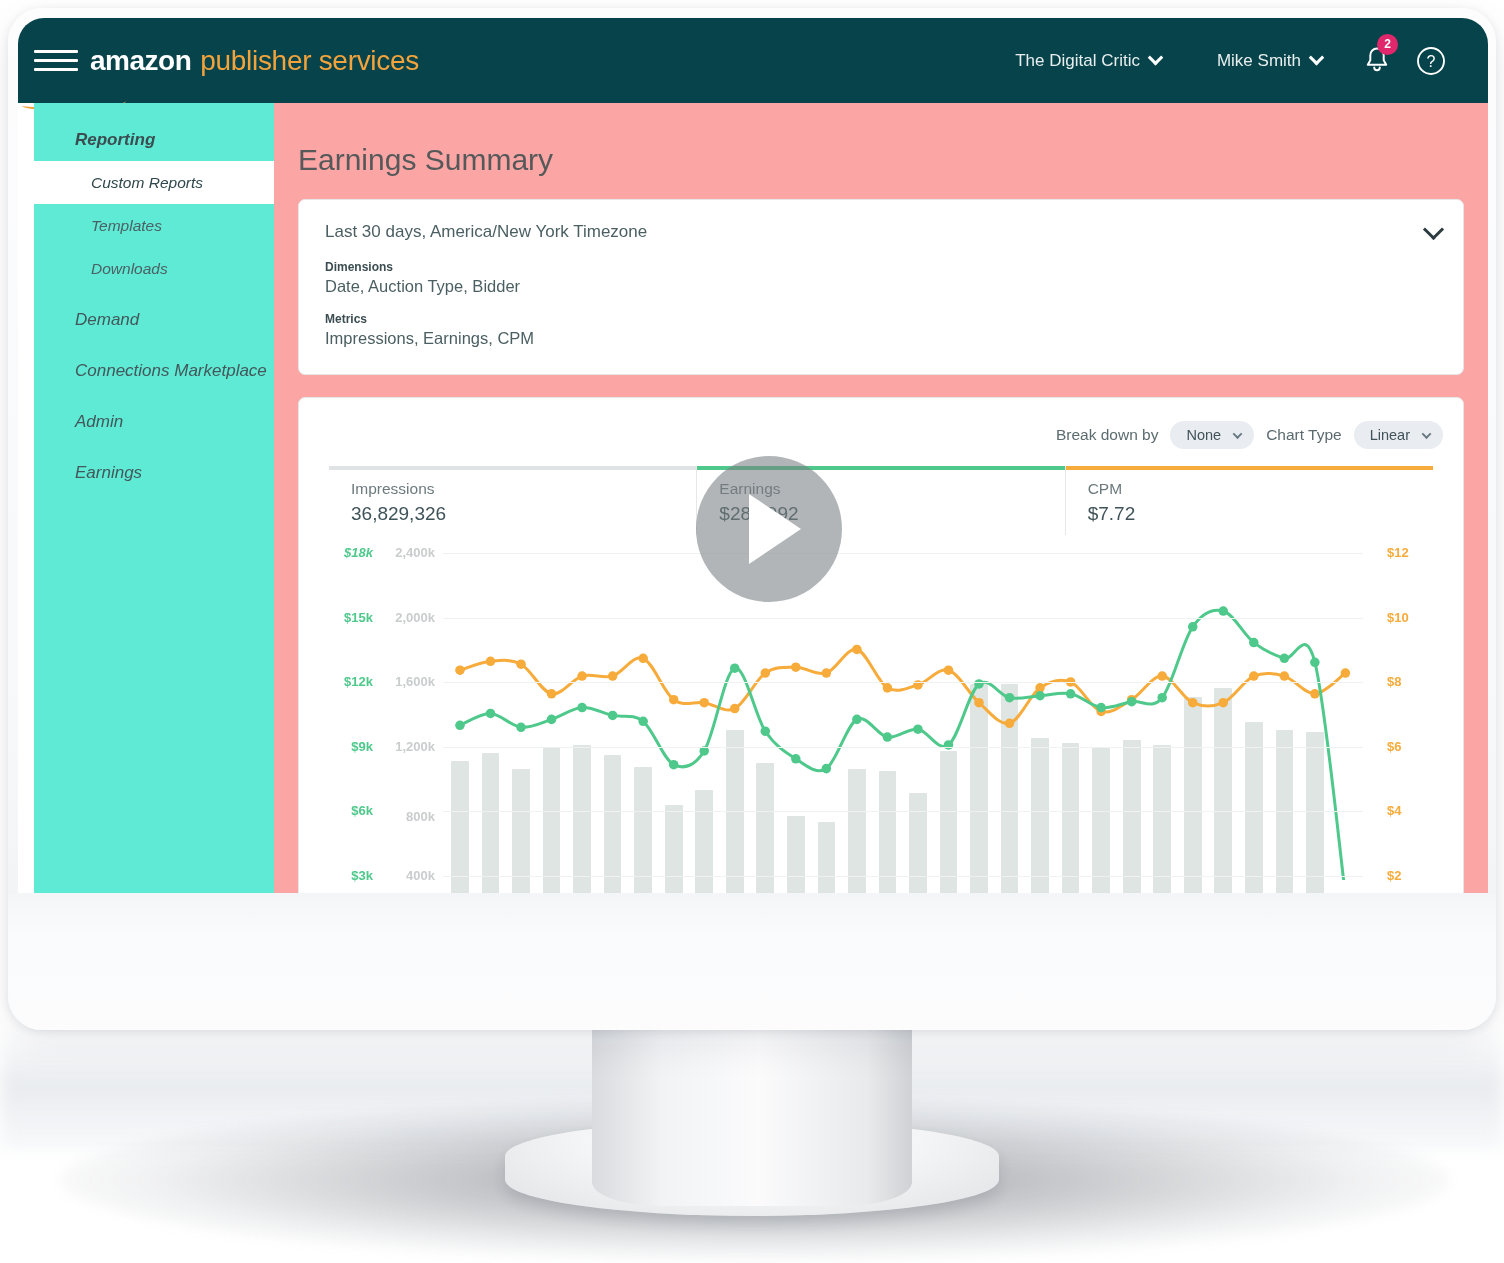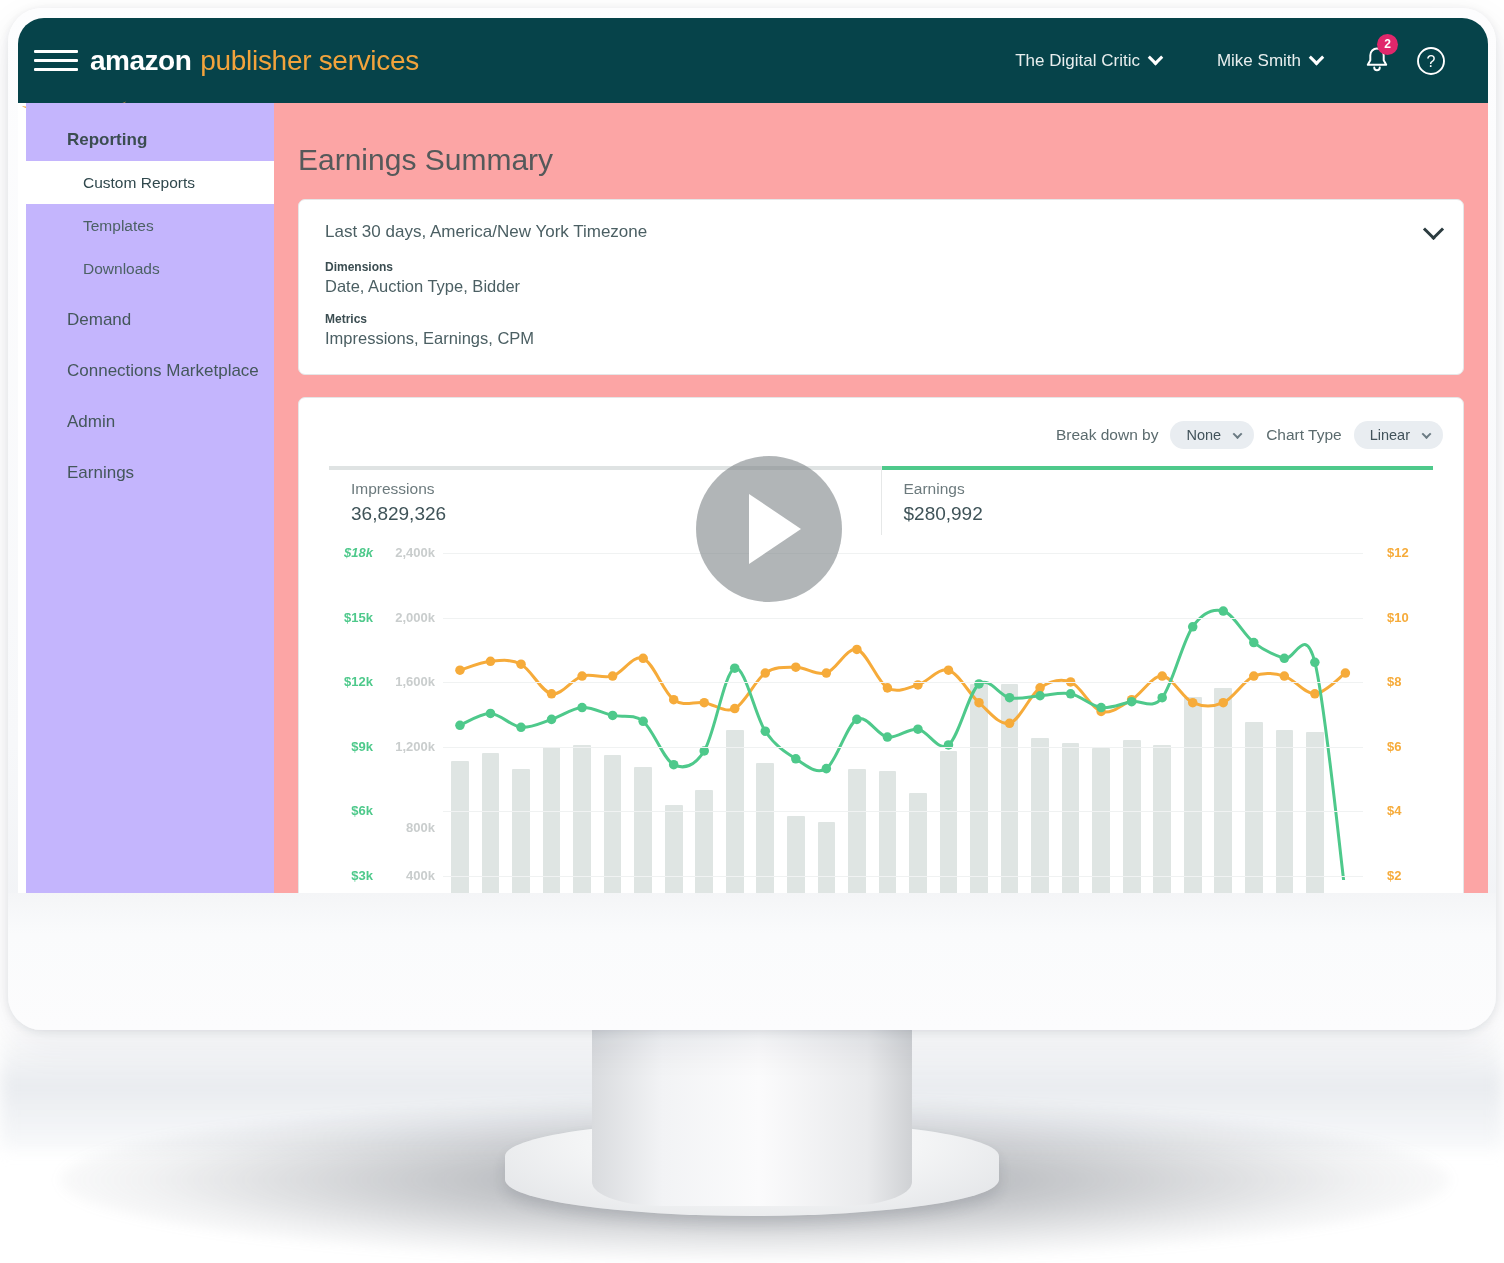--- a/index.html
+++ b/index.html
@@ -71,22 +71,22 @@
   #topbar-right { margin-left: auto; display: flex; align-items: center; gap: 0; padding-right: 30px; }
   .tb-item { color: #e8eeee; font-size: 17px; display: flex; align-items: center; gap: 10px; cursor: pointer; padding: 0 28px; }
   .chev { display: inline-block; width: 11px; height: 11px; border-right: 3px solid #fff; border-bottom: 3px solid #fff;
     transform: rotate(45deg) translate(-2px,-2px); }
   .tb-icon { position: relative; width: 54px; display: flex; align-items: center; justify-content: center; cursor: pointer; }
   .badge { position: absolute; top: -12px; right: 6px; background: #e0276b; color: #fff; font-size: 12px; font-weight: 700;
     width: 21px; height: 21px; border-radius: 50%; display: flex; align-items: center; justify-content: center; }
 
   
   #sidebar {
-    position: absolute; left: 8px; top: 85px; width: 255px; height: 790px;
-    background: #c4b5fd; border-right: 1px solid #e3e4e2;
+    position: absolute; left: 16px; top: 85px; width: 255px; height: 790px;
+    background: #5eead4; border-right: 1px solid #e3e4e2; font-style: italic;
   }
   .nav-row { height: 43px; display: flex; align-items: center; padding-left: 41px; cursor: pointer;
     font-size: 17px; color: #44575b; position: relative; }
   .nav-row.top { font-weight: 700; color: #3b4d51; margin-top: 15px; }
   .nav-row.sub { padding-left: 57px; font-size: 15.5px; color: #4c6165; }
   .nav-row.sub.active { background: #ffffff; color: #30484d; }
   .nav-row.sub.active::after { content: ""; position: absolute; right: -1px; top: 4px; bottom: 4px; width: 4px; background: #f5a623; }
   .nav-row.group { font-weight: 400; color: #44575b; margin-top: 8px; }
 
   
@@ -239,20 +239,24 @@
         </div>
 
         <div id="metric-tabs">
             <div class="mtab m0">
               <div class="mt-name">Impressions</div>
               <div class="mt-val">36,829,326</div>
             </div>
             <div class="mtab m1">
               <div class="mt-name">Earnings</div>
               <div class="mt-val">$280,992</div>
+            </div>
+            <div class="mtab m2">
+              <div class="mt-name">CPM</div>
+              <div class="mt-val">$7.72</div>
             </div>
           </div>
 
         <div id="plot-wrap">
           <div id="bars">
               <div class="bar" style="left: 0.666667%; width: 1.93333%; height: 149.987px;"></div>
               <div class="bar" style="left: 4%; width: 1.93333%; height: 158.05px;"></div>
               <div class="bar" style="left: 7.33333%; width: 1.93333%; height: 141.925px;"></div>
               <div class="bar" style="left: 10.6667%; width: 1.93333%; height: 164.5px;"></div>
               <div class="bar" style="left: 14%; width: 1.93333%; height: 166.112px;"></div>
@@ -356,21 +360,21 @@
             <div class="gridline" style="top: 141px;"></div>
             <div class="ytick l1" style="top: 133px;">$12k</div>
             <div class="ytick l2" style="top: 133px;">1,600k</div>
             <div class="ytick r1" style="top: 133px;">$8</div>
             <div class="gridline" style="top: 205.5px;"></div>
             <div class="ytick l1" style="top: 197.5px;">$9k</div>
             <div class="ytick l2" style="top: 197.5px;">1,200k</div>
             <div class="ytick r1" style="top: 197.5px;">$6</div>
             <div class="gridline" style="top: 270px;"></div>
             <div class="ytick l1" style="top: 262px;">$6k</div>
-            <div class="ytick l2" style="top: 279px;">800k</div>
+            <div class="ytick l2" style="top: 268px;">800k</div>
             <div class="ytick r1" style="top: 262px;">$4</div>
             <div class="gridline" style="top: 334.5px;"></div>
             <div class="ytick l1" style="top: 326.5px;">$3k</div>
             <div class="ytick l2" style="top: 326.5px;">400k</div>
             <div class="ytick r1" style="top: 326.5px;">$2</div>
           </div>
       </div>
     </div>
 
     <div id="play-overlay">

